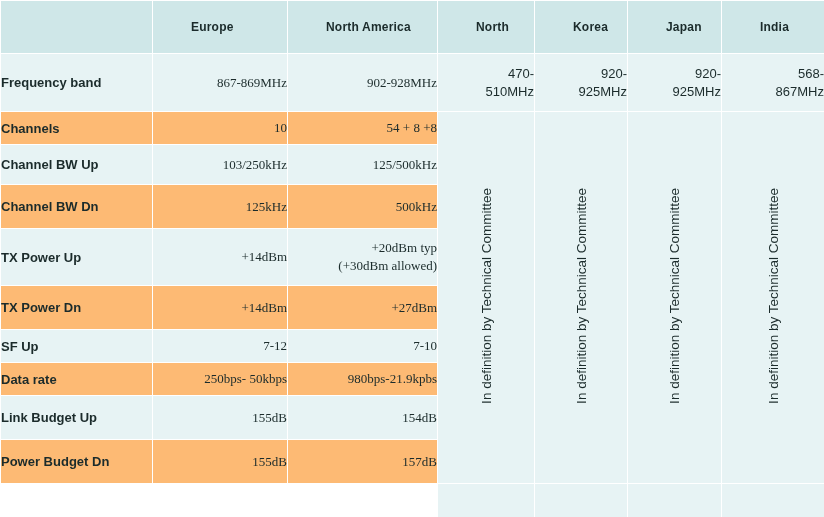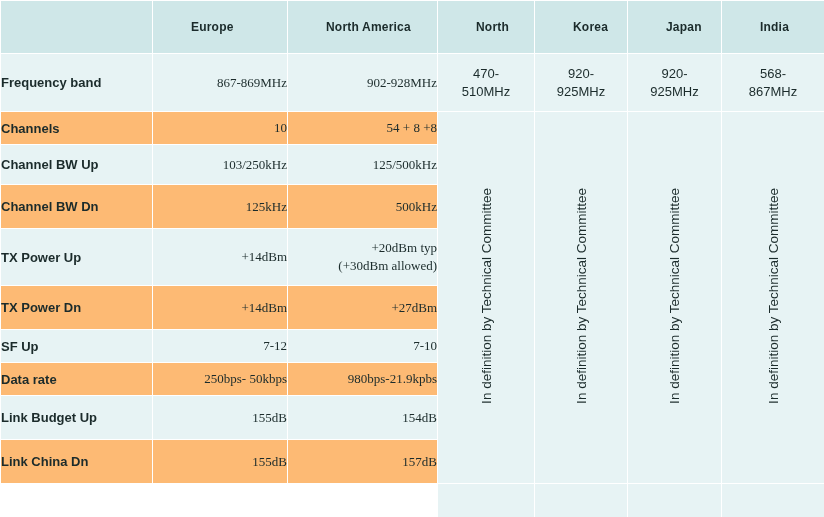--- a/index.html
+++ b/index.html
@@ -85,21 +85,21 @@
   td.vmerge .vtext {
     display: inline-block;
     writing-mode: vertical-rl;
     transform: rotate(180deg);
     font-size: 13.5px;
     white-space: nowrap;
     color: #1b2b2b;
   }
 
   td.freq {
-    text-align: center;
+    text-align: right;
     line-height: 1.35;
     background: #e7f3f4;
   }
 
   .small-wrap { display: block; }
   .sub { display: block; }
 </style>
 </head>
 <body>
 
@@ -206,21 +206,21 @@
         <td class="val tint-b">980bps-21.9kpbs</td>
       </tr>
 
       <tr style="height:44px;">
         <td class="rowlabel tint-a">Link Budget Up</td>
         <td class="val tint-a">155dB</td>
         <td class="val tint-a">154dB</td>
       </tr>
 
       <tr style="height:44px;">
-        <td class="rowlabel tint-b">Link China Dn</td>
+        <td class="rowlabel tint-b">Power Budget Dn</td>
         <td class="val tint-b">155dB</td>
         <td class="val tint-b">157dB</td>
       </tr>
 
       <tr style="height:38px;">
         <td style="background:#ffffff;"></td>
         <td style="background:#ffffff;"></td>
         <td style="background:#ffffff;"></td>
         <td class="vmerge"></td>
         <td class="vmerge"></td>

